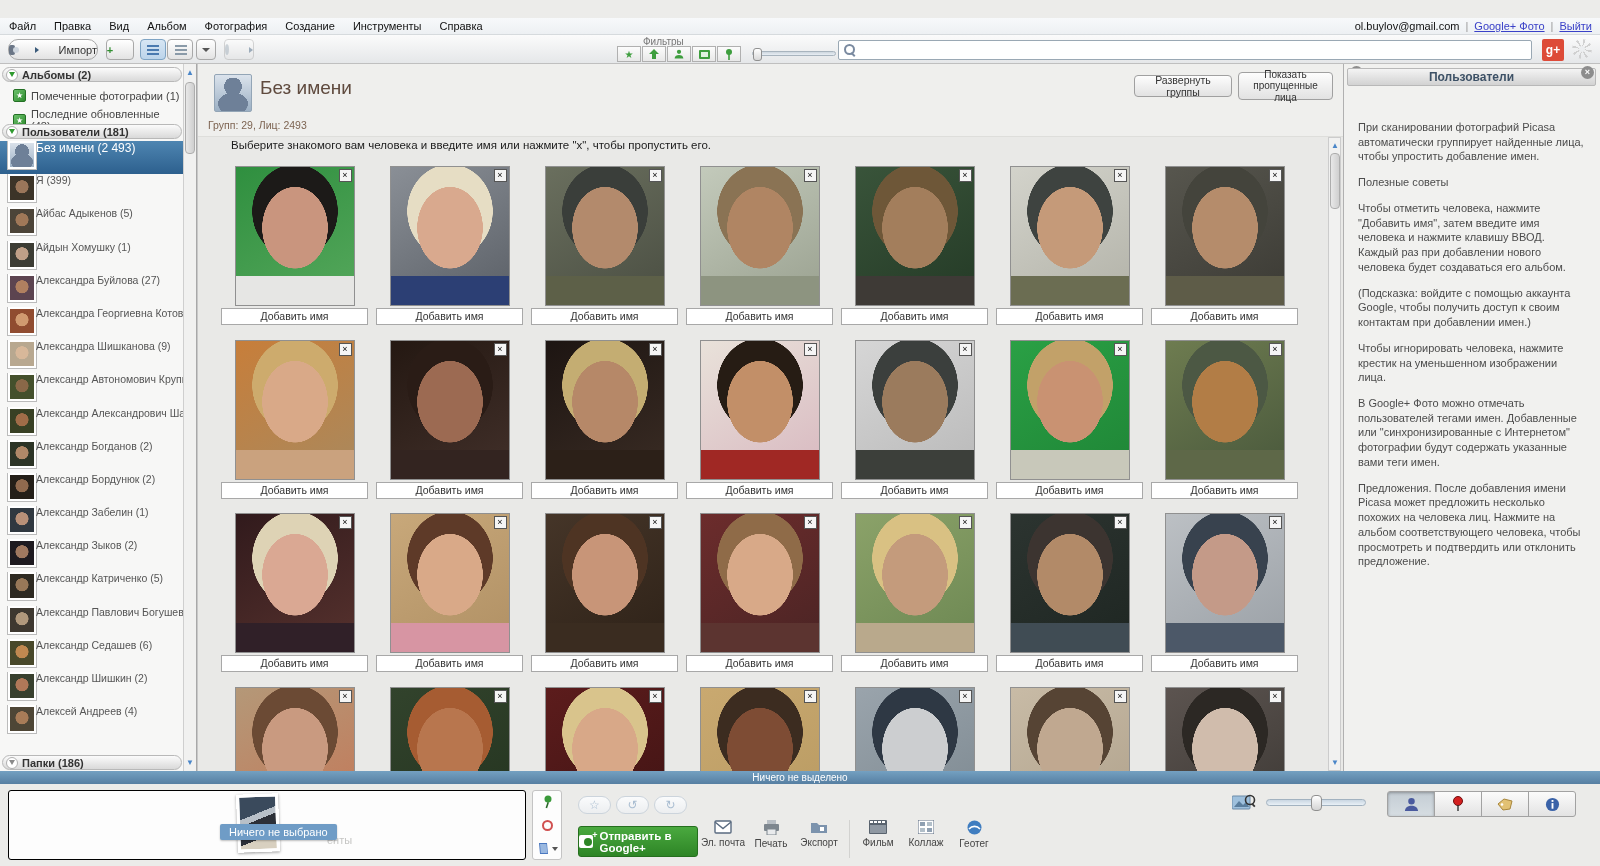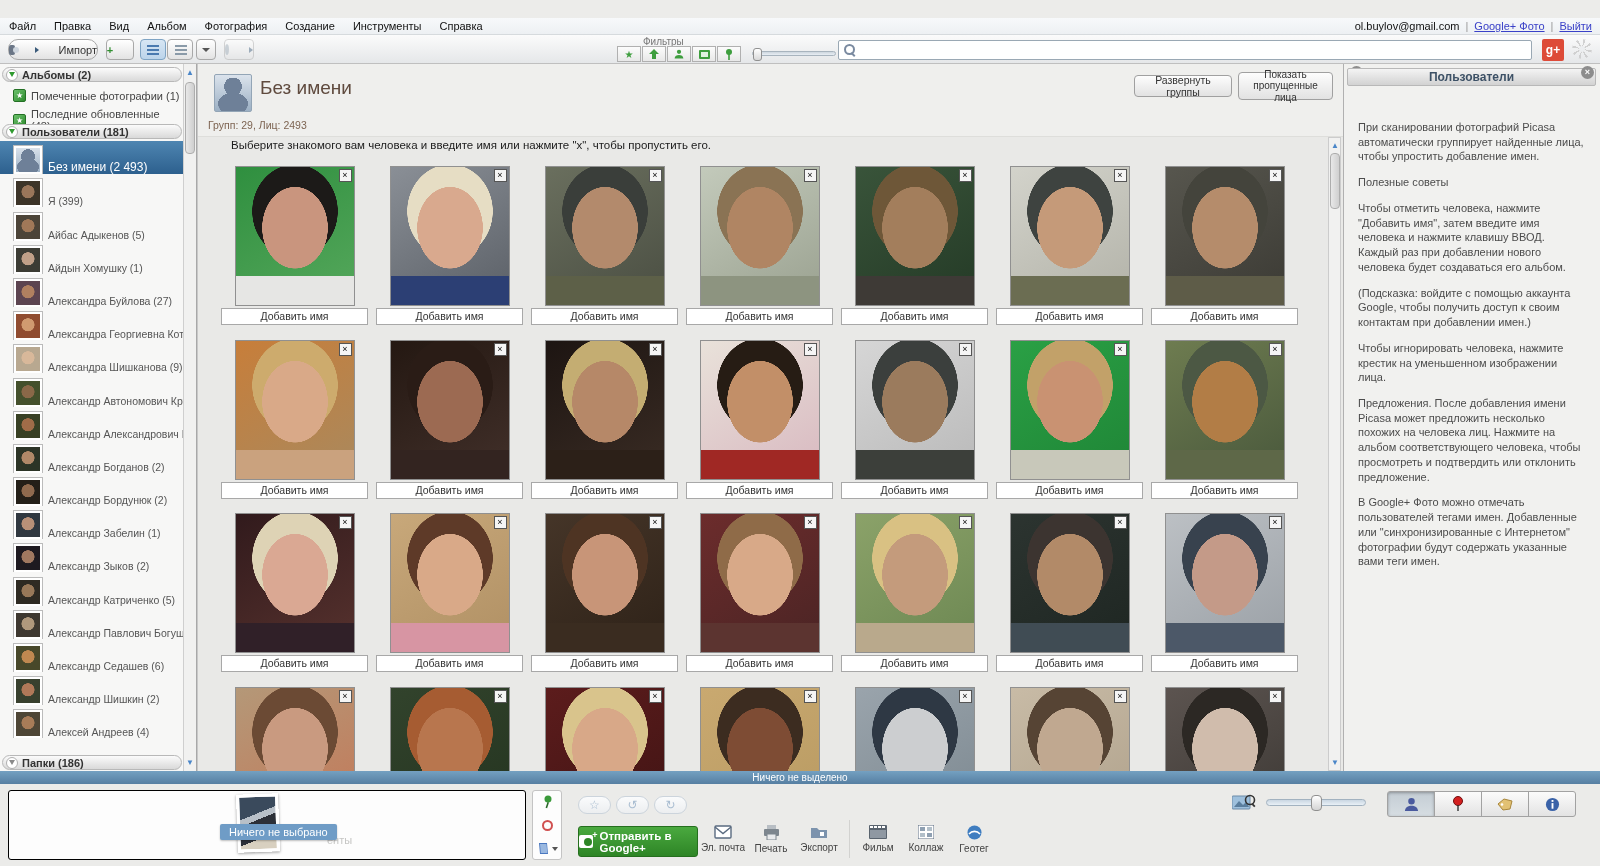--- a/index.html
+++ b/index.html
@@ -62,21 +62,21 @@
   .sidebar { position:absolute; left:0; top:64px; width:197px; height:707px; background:#f7f7f6; border-right:1px solid #a8a8a8; }
   .section-header { position:absolute; left:2px; width:180px; height:15px; background:linear-gradient(#fbfbfb,#d9d9d9);
     border:1px solid #b8b8b8; border-radius:8px; display:flex; align-items:center; gap:4px; padding:0 3px; font-size:11px; font-weight:bold; color:#333; }
   .expander { width:12px; height:12px; border-radius:50%; background:#fff; border:1px solid #b0b0b0; display:flex; align-items:center; justify-content:center; flex:none; }
   .expander i { width:0; height:0; border-top:5px solid #2f9a2f; border-left:3.5px solid transparent; border-right:3.5px solid transparent; }
   .expander.gray i { border-top-color:#8a8a8a; }
   .album-list { position:absolute; left:0; top:22px; width:184px; }
   .album-item { display:flex; align-items:center; gap:5px; padding:3px 2px 3px 13px; font-size:11px; color:#444; }
   .album-icon { width:13px; height:13px; background:linear-gradient(135deg,#6cc26c,#2d8a2d); border:1px solid #247024; border-radius:2px; color:#fff; font-size:8px; line-height:12px; text-align:center; flex:none; }
   .user-list { position:absolute; left:0; top:77px; width:184px; height:630px; overflow:hidden; }
-  .user-row { display:flex; align-items:flex-end; gap:6px; height:33.2px; padding:0 12px; font-size:10.5px; color:#555; white-space:nowrap; overflow:hidden; }
+  .user-row { display:flex; align-items:flex-start; height:33.2px; padding:0 6px; font-size:10.5px; color:#555; white-space:nowrap; overflow:hidden; }
   .user-row.selected { background:linear-gradient(#4e85b1,#2d608e); color:#fff; font-size:12px; }
   .user-thumb { width:28px; height:28px; flex:none; border:2px solid #fff; box-shadow:0 0 0 1px #bbb; margin-left:2px; }
   .silhouette-bg { background:radial-gradient(circle 7px at 50% 34%, #6e8098 99%, transparent),
                    radial-gradient(ellipse 11px 8px at 50% 78%, #6e8098 99%, transparent),
                    linear-gradient(#d9e1ea,#9db1c5) !important; }
   .folders-header { bottom:1px; }
   .sidescroll { position:absolute; right:0; top:0; width:13px; height:707px; background:#f1f1f0; border-left:1px solid #cfcfcf; }
   .scroll-arrow { position:absolute; left:0; width:12px; height:13px; text-align:center; font-size:8px; color:#4a86c8; line-height:13px; }
   .scroll-thumb { position:absolute; left:1px; width:10px; background:linear-gradient(90deg,#e8e8e8,#cfcfcf); border:1px solid #adadad; border-radius:4px; }
 
@@ -126,21 +126,21 @@
   .smallcaret { width:0; height:0; border-top:4px solid #555; border-left:3.5px solid transparent; border-right:3.5px solid transparent; }
 
   .stackbtns { position:absolute; left:578px; top:12px; display:flex; gap:5px; }
   .pillbtn { width:33px; height:18px; border:1px solid #ccd4dc; border-radius:9px; background:linear-gradient(#fafbfc,#eceef0);
     color:#a9bdd1; font-size:12px; display:flex; align-items:center; justify-content:center; }
   .gbtn { position:absolute; left:578px; top:42px; width:120px; height:31px; background:linear-gradient(#4aa93f,#2e8526);
     border:1px solid #256f1e; border-radius:3px; color:#fff; font-size:11.5px; font-weight:bold; display:flex; align-items:center; justify-content:center; gap:6px; }
   .gcam { width:18px; height:13px; background:#fff; border-radius:2px; position:relative; }
   .gcam::after { content:''; position:absolute; left:5px; top:2.5px; width:8px; height:8px; border-radius:50%; background:#2e8526; }
   .gcam i { position:absolute; right:-4px; top:-5px; color:#fff; font-style:normal; font-size:9px; font-weight:bold; }
-  .actions { position:absolute; left:698px; top:36px; display:flex; align-items:center; }
+  .actions { position:absolute; left:698px; top:36px; display:flex; }
   .action-btn { width:50px; display:flex; flex-direction:column; align-items:center; gap:3px; font-size:10px; color:#444; }
   .adivider { width:1px; height:38px; background:#d2d2d0; margin:0 5px; }
 
   .zoomicon { position:absolute; left:1232px; top:10px; }
   .zslider { position:absolute; left:1266px; top:15px; width:100px; height:7px; background:linear-gradient(#c9d6e2,#e9f0f6); border:1px solid #a2b2c0; border-radius:4px; }
   .zslider .knob { position:absolute; left:44px; top:-5px; width:11px; height:16px; background:linear-gradient(#ffffff,#d4d4d4); border:1px solid #8f8f8f; border-radius:4px; }
   .togglegrp { position:absolute; left:1388px; top:7px; display:flex; }
   .tgbtn { width:48px; height:26px; border:1px solid #a2a2a2; margin-left:-1px; background:linear-gradient(#fbfbfb,#e3e3e3);
     display:flex; align-items:center; justify-content:center; }
   .tgbtn:first-child { border-radius:3px 0 0 3px; }
@@ -543,22 +543,22 @@
 <div class="rightpanel">
   <div class="rp-circle" style="left:6px;">«</div>
   <div class="rp-header">Пользователи</div>
   <div class="rp-circle" style="right:6px;">×</div>
   <div class="rp-body">
       <p>При сканировании фотографий Picasa автоматически группирует найденные лица, чтобы упростить добавление имен.</p>
       <p>Полезные советы</p>
       <p>Чтобы отметить человека, нажмите "Добавить имя", затем введите имя человека и нажмите клавишу ВВОД. Каждый раз при добавлении нового человека будет создаваться его альбом.</p>
       <p>(Подсказка: войдите с помощью аккаунта Google, чтобы получить доступ к своим контактам при добавлении имен.)</p>
       <p>Чтобы игнорировать человека, нажмите крестик на уменьшенном изображении лица.</p>
+      <p>В Google+ Фото можно отмечать пользователей тегами имен. Добавленные или "синхронизированные с Интернетом" фотографии будут содержать указанные вами теги имен.</p>
       <p>Предложения. После добавления имени Picasa может предложить несколько похожих на человека лиц. Нажмите на альбом соответствующего человека, чтобы просмотреть и подтвердить или отклонить предложение.</p>
-      <p>В Google+ Фото можно отмечать пользователей тегами имен. Добавленные или "синхронизированные с Интернетом" фотографии будут содержать указанные вами теги имен.</p>
     </div>
 </div>
 
 <div class="selbar">Ничего не выделено</div>
 
 <div class="bottombar">
   <div class="tray">
     <div class="tray-thumb"></div>
     <span class="tray-hint">енты</span>
   </div>

